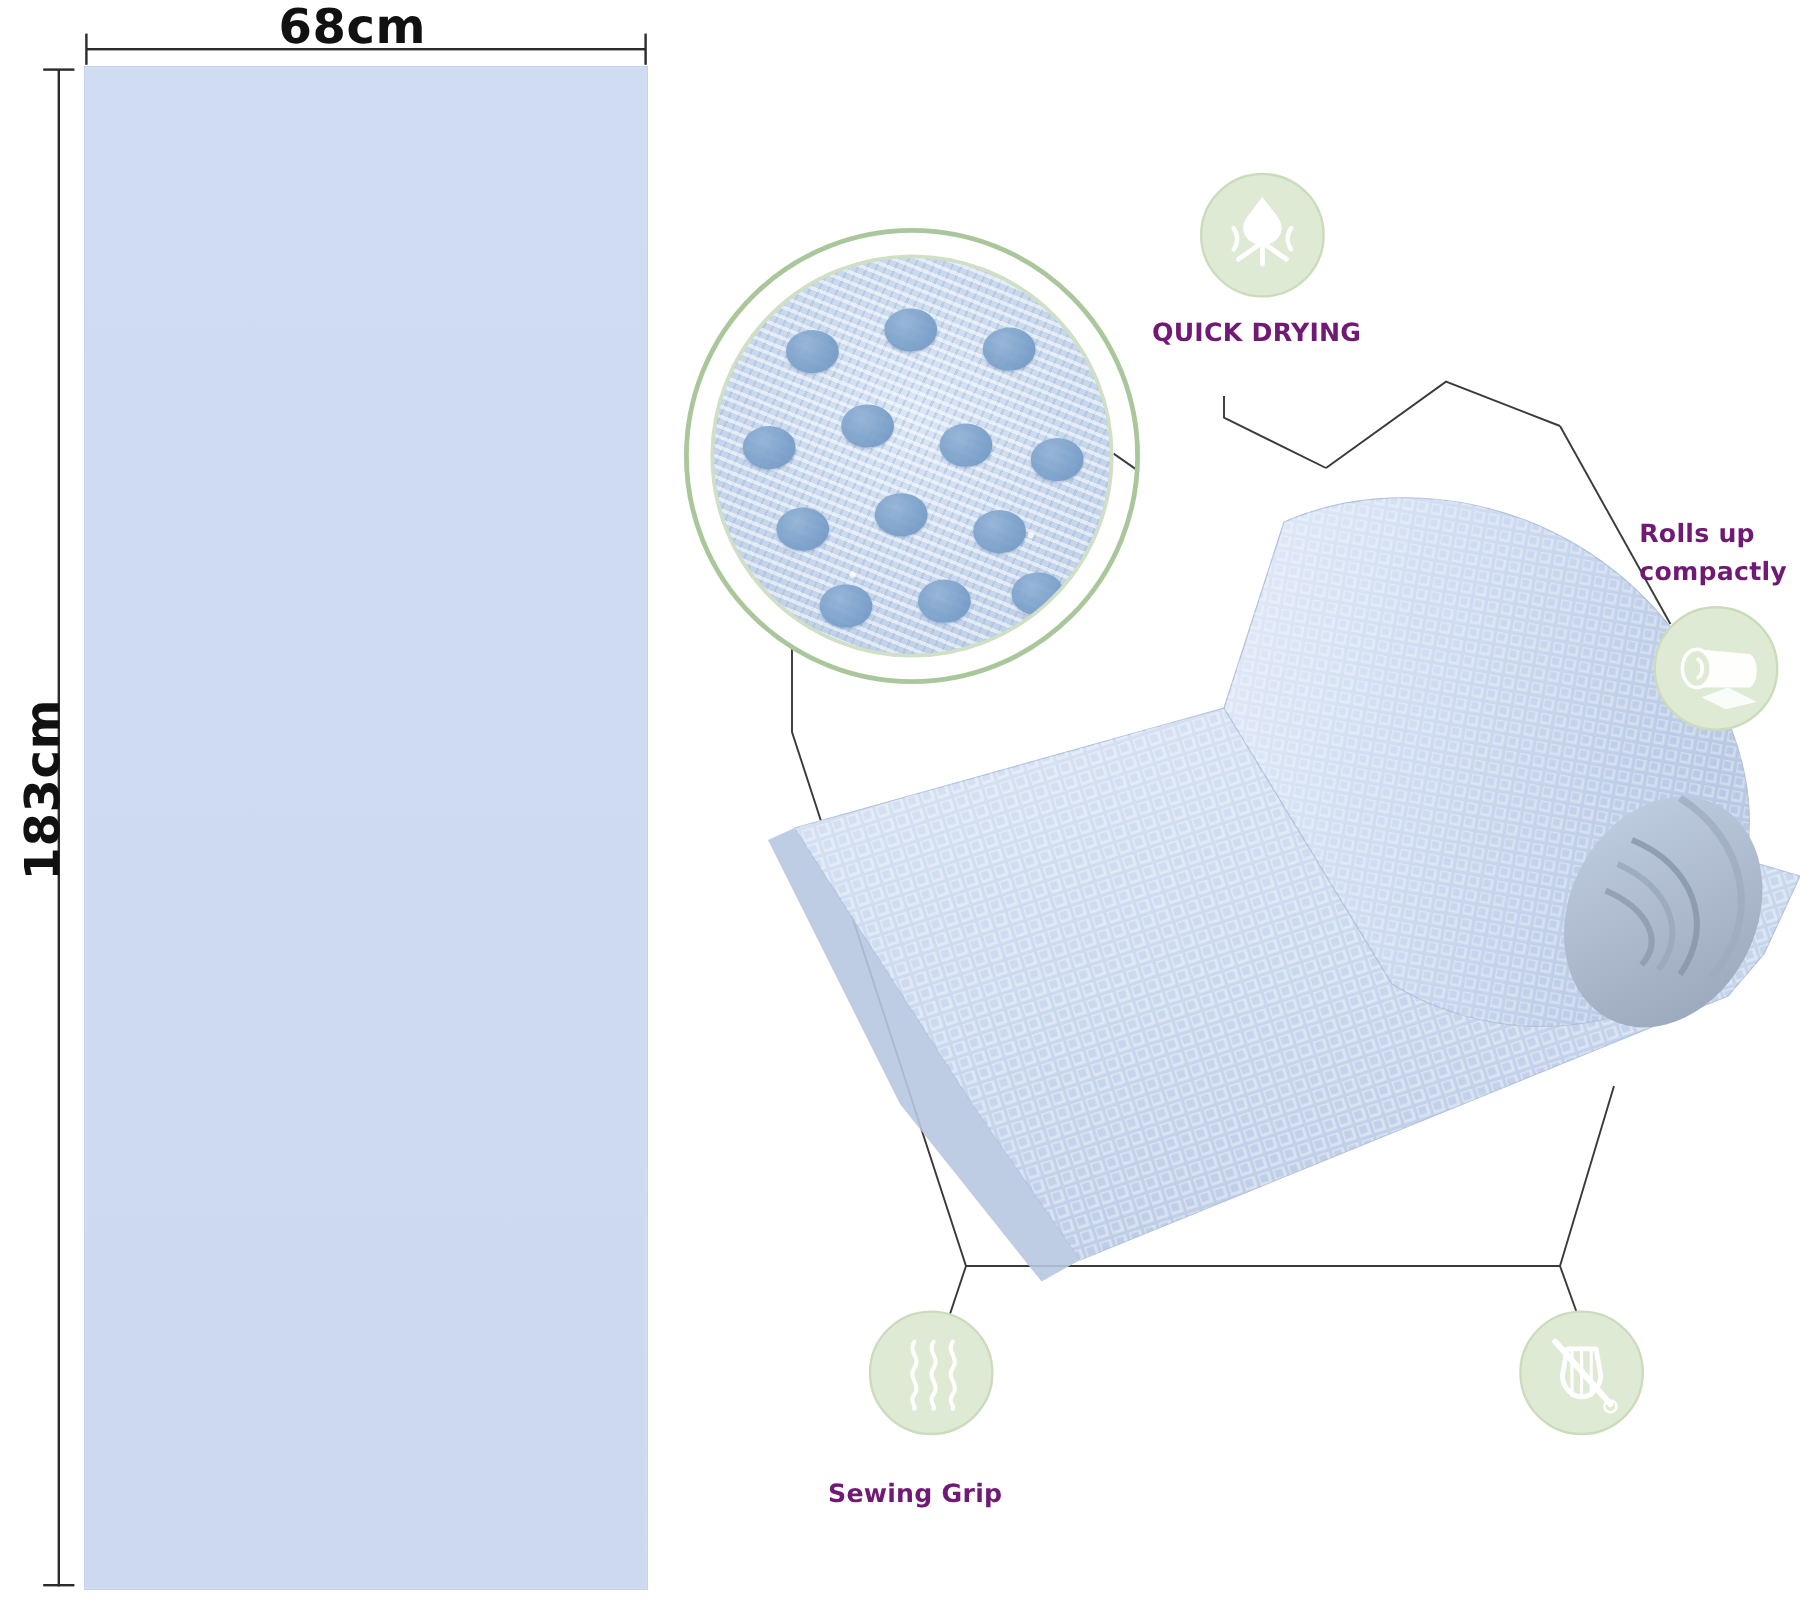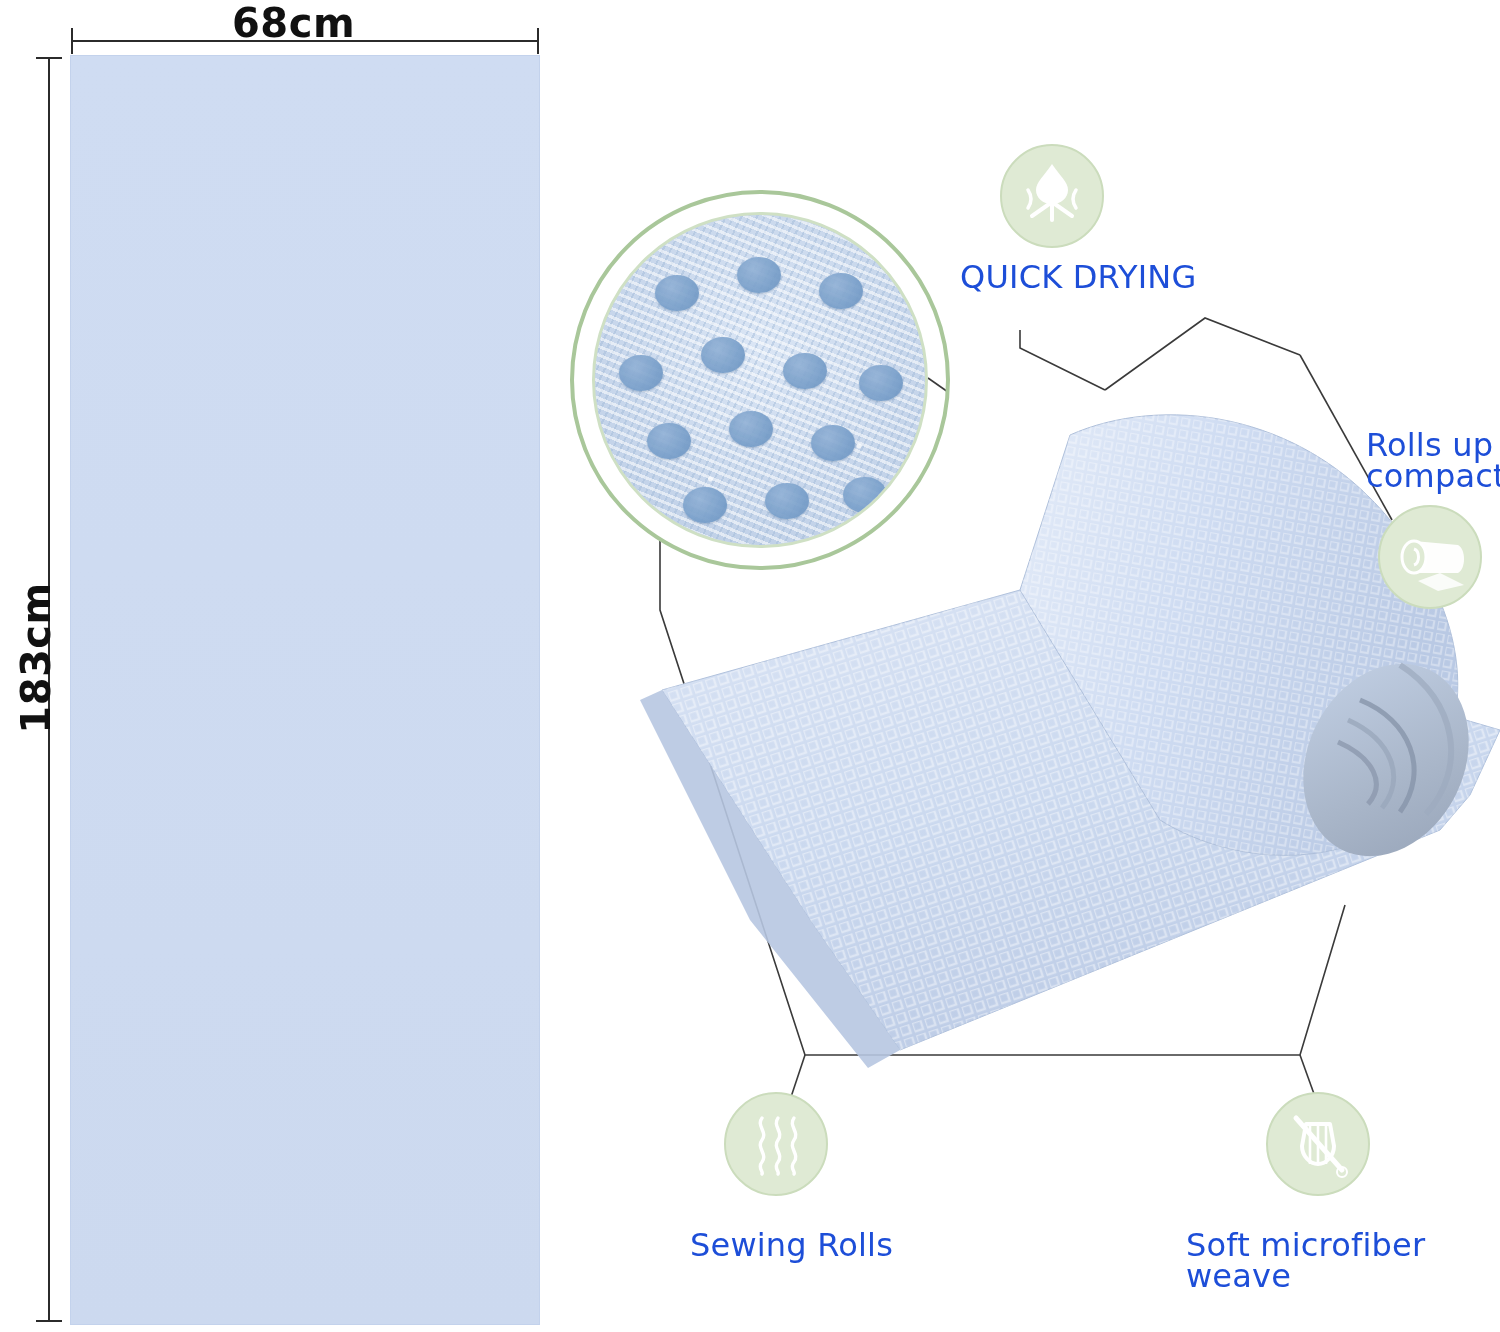--- a/index.html
+++ b/index.html
@@ -142,24 +142,25 @@
     height: 104px;
     border-radius: 50%;
     background: #dfead4;
     border: 2px solid #cbdcbc;
     box-sizing: border-box;
   }
   .badge svg { display: block; }
 
   .feature-label {
     position: absolute;
-    color: #1d4ed8;
-    font-size: 32px;
+    color: #701a75;
+    font-size: 21px;
     line-height: 31px;
     letter-spacing: 0.2px;
+    font-weight: bold;
   }
 
   .leader {
     position: absolute;
     stroke: #3a3a3a;
     stroke-width: 1.6;
     fill: none;
   }
   svg.leader-svg {
     position: absolute;
@@ -301,25 +302,24 @@
   </div>
   <div class="feature-label" style="left:1366px; top:430px; width:150px;">Rolls up compactly</div>
 
   <div class="badge" style="left:724px; top:1092px;">
     <svg width="100" height="100" viewBox="0 0 100 100">
       <path d="M36 24 C 30 32 42 38 36 46 C 30 54 42 60 36 68 C 31 74 38 78 36 80" fill="none" stroke="#ffffff" stroke-width="3.4" stroke-linecap="round"></path>
       <path d="M52 24 C 46 32 58 38 52 46 C 46 54 58 60 52 68 C 47 74 54 78 52 80" fill="none" stroke="#ffffff" stroke-width="3.4" stroke-linecap="round"></path>
       <path d="M68 24 C 62 32 74 38 68 46 C 62 54 74 60 68 68 C 63 74 70 78 68 80" fill="none" stroke="#ffffff" stroke-width="3.4" stroke-linecap="round"></path>
     </svg>
   </div>
-  <div class="feature-label" style="left:690px; top:1230px; width:230px;">Sewing Rolls</div>
+  <div class="feature-label" style="left:690px; top:1230px; width:230px;">Sewing Grip</div>
 
   <div class="badge" style="left:1266px; top:1092px;">
     <svg width="100" height="100" viewBox="0 0 100 100">
       <path d="M38 30 L 62 30 L 66 52 C 66 62 58 70 50 70 C 42 70 34 62 34 52 Z" fill="none" stroke="#ffffff" stroke-width="4" stroke-linejoin="round"></path>
       <path d="M42 30 L 42 70 M 50 30 L 50 70 M 58 30 L 58 70" stroke="#ffffff" stroke-width="2.6"></path>
       <path d="M28 24 L 74 76" stroke="#ffffff" stroke-width="5" stroke-linecap="round"></path>
       <circle cx="74" cy="78" r="5" fill="none" stroke="#ffffff" stroke-width="2"></circle>
     </svg>
   </div>
-  <div class="feature-label" style="left:1186px; top:1230px; width:300px;">Soft microfiber weave</div>
 
 </div>
 
 </body></html>

